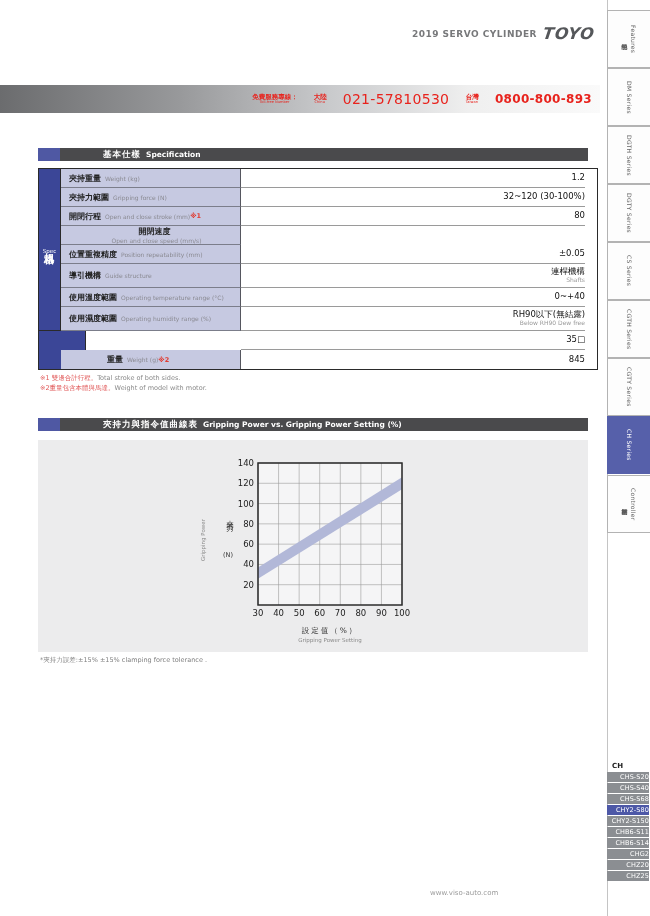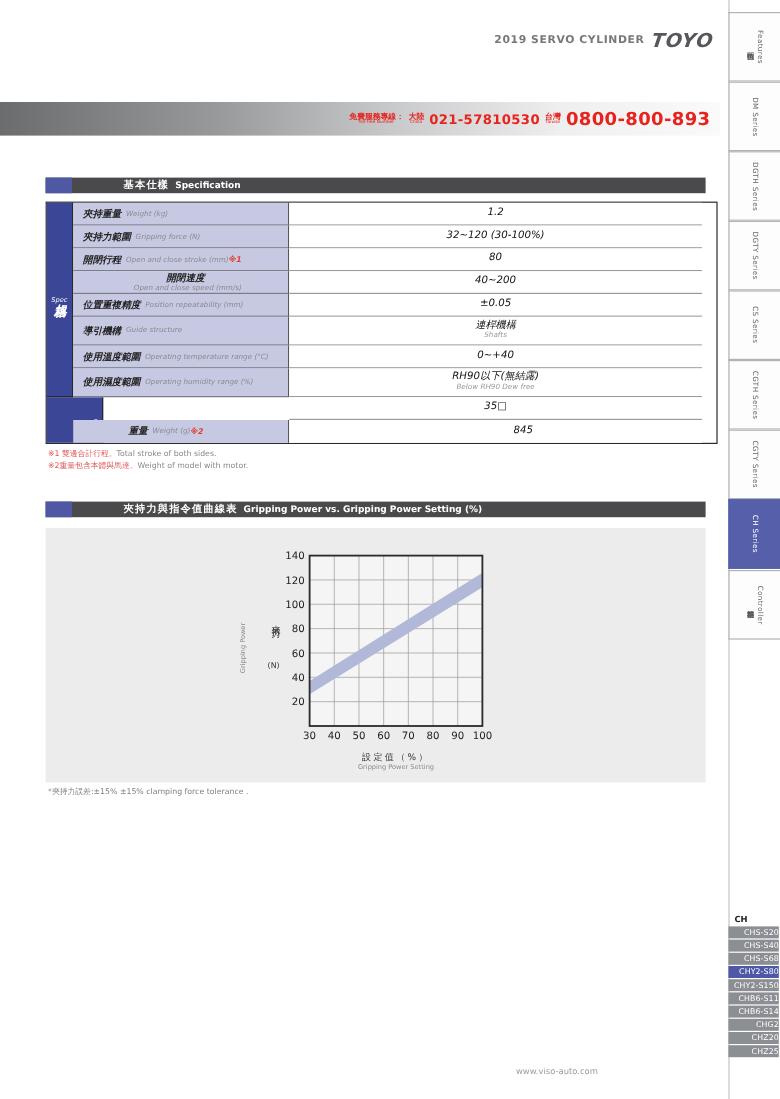--- a/index.html
+++ b/index.html
@@ -9,50 +9,50 @@
 
   
   .hdr { position:absolute; top:24px; right:55px; display:flex; align-items:center; gap:6px; }
   .hdr-title { font-size:9px; font-weight:bold; color:#77787a; letter-spacing:.5px;text-align:center; }
   .logo { font-size:16px; font-weight:bold; font-style:italic; color:#55575a; letter-spacing:1px; transform:skewX(-8deg); }
 
   
   .banner { position:absolute; top:85px; left:0; width:600px; height:28px;
     background:linear-gradient(to right,#6b6c6e 0%,#98999b 30%,#c9cacc 55%,#efefef 78%,#fafafa 100%);
     display:flex; align-items:center; justify-content:flex-end; padding-right:8px; }
-  .phone-wrap { display:flex; align-items:center; gap:4px; color:#e8231d; }
+  .phone-wrap { display:flex; align-items:center; gap:16px; color:#e8231d; }
   .stack { display:flex; flex-direction:column; align-items:center; line-height:1.05; }
   .stack .zh { font-size:6.5px; font-weight:bold; }
   .stack .en { font-size:4px; transform:scale(.9); white-space:nowrap; }
-  .phone1 { font-size:11px; font-weight:bold; letter-spacing:.3px; }
-  .phone2 { font-size:15px; font-weight:bold; letter-spacing:.3px; }
+  .phone1 { font-size:14px; font-weight:normal; letter-spacing:.3px; }
+  .phone2 { font-size:12px; font-weight:bold; letter-spacing:.3px; }
 
   
   .secbar { position:absolute; left:38px; width:550px; height:13px; background:#4a4a4c;
     color:#fff; display:flex; align-items:center; padding-left:65px; }
   .secbar::before { content:''; position:absolute; left:0; top:0; bottom:0; width:22px; background:#4f58a3; }
   .secbar .t-zh { font-size:8.5px; font-weight:bold; letter-spacing:1px; }
   .secbar .t-en { font-size:7.5px; font-weight:bold; margin-left:5px; }
 
   
   .spec-table { position:absolute; left:38px; top:168px; width:560px;
     display:grid; grid-template-columns:22px 180px 344px;
     grid-template-rows:19px 19px 19px 19px 19px 24px 19px 24px 19px 19px;
-    border:1px solid #2a2a2a;font-style:italic; }
+    border:1px solid #2a2a2a; }
   .gcell { grid-column:1; background:#3b4697; border-right:1px solid #2a2a2a; border-bottom:1px solid #2a2a2a;
     display:flex; flex-direction:column; align-items:center; justify-content:center; color:#fff; }
   .gcell .gzh { writing-mode:vertical-rl; text-orientation:upright; font-size:10.5px; font-weight:bold; letter-spacing:1px; line-height:1; }
   .gcell .gen { font-size:5.5px; margin-top:1px; }
   .lcell { grid-column:2; background:#c6c9e1; border-right:1px solid #55565e; border-bottom:1px solid #7b7d8a;
     display:flex; align-items:center; padding-left:8px; white-space:nowrap; overflow:hidden; }
   .lcell .lzh { font-size:8px; font-weight:bold; color:#222; }
   .lcell .len { font-size:6px; color:#8a8a92; margin-left:4px; }
   .lcell .lnote { font-size:6.5px; color:#e03c31; font-weight:bold; }
   .vcell { grid-column:3; background:#fff; border-bottom:1px solid #9a9a9a;
-    display:flex; flex-direction:column; align-items:center; justify-content:center; line-height:1.15; }
+    display:flex; flex-direction:column; align-items:flex-end; justify-content:center; line-height:1.15; }
   .vcell .val { font-size:8.5px; color:#111; }
   .vcell .vsub { font-size:6px; color:#999; }
   .lastrow { border-bottom:none;padding-left:46px; }
 
   .fnotes { position:absolute; left:40px; top:373px; line-height:1.55; }
   .fnote { font-size:6.5px; }
   .fnote .fr { color:#e05555; }
   .fnote .fg { color:#8a8a8a; }
 
   
@@ -154,23 +154,20 @@
     </div>
     <div class="vcell" style="grid-row:3;">
         <span class="val">80</span>
       </div>
 
     <div class="lcell" style="grid-row:4;flex-direction:column;">
       <span class="lzh">開閉速度</span>
         <span class="len">Open and close speed (mm/s)</span>
         <span class="lnote"></span>
     </div>
-    <div class="vcell" style="grid-row:4;">
-        <span class="val">40~200</span>
-      </div>
 
     <div class="lcell" style="grid-row:5;">
       <span class="lzh">位置重複精度</span>
         <span class="len">Position repeatability (mm)</span>
         <span class="lnote"></span>
     </div>
     <div class="vcell" style="grid-row:5;">
         <span class="val">±0.05</span>
       </div>
 

